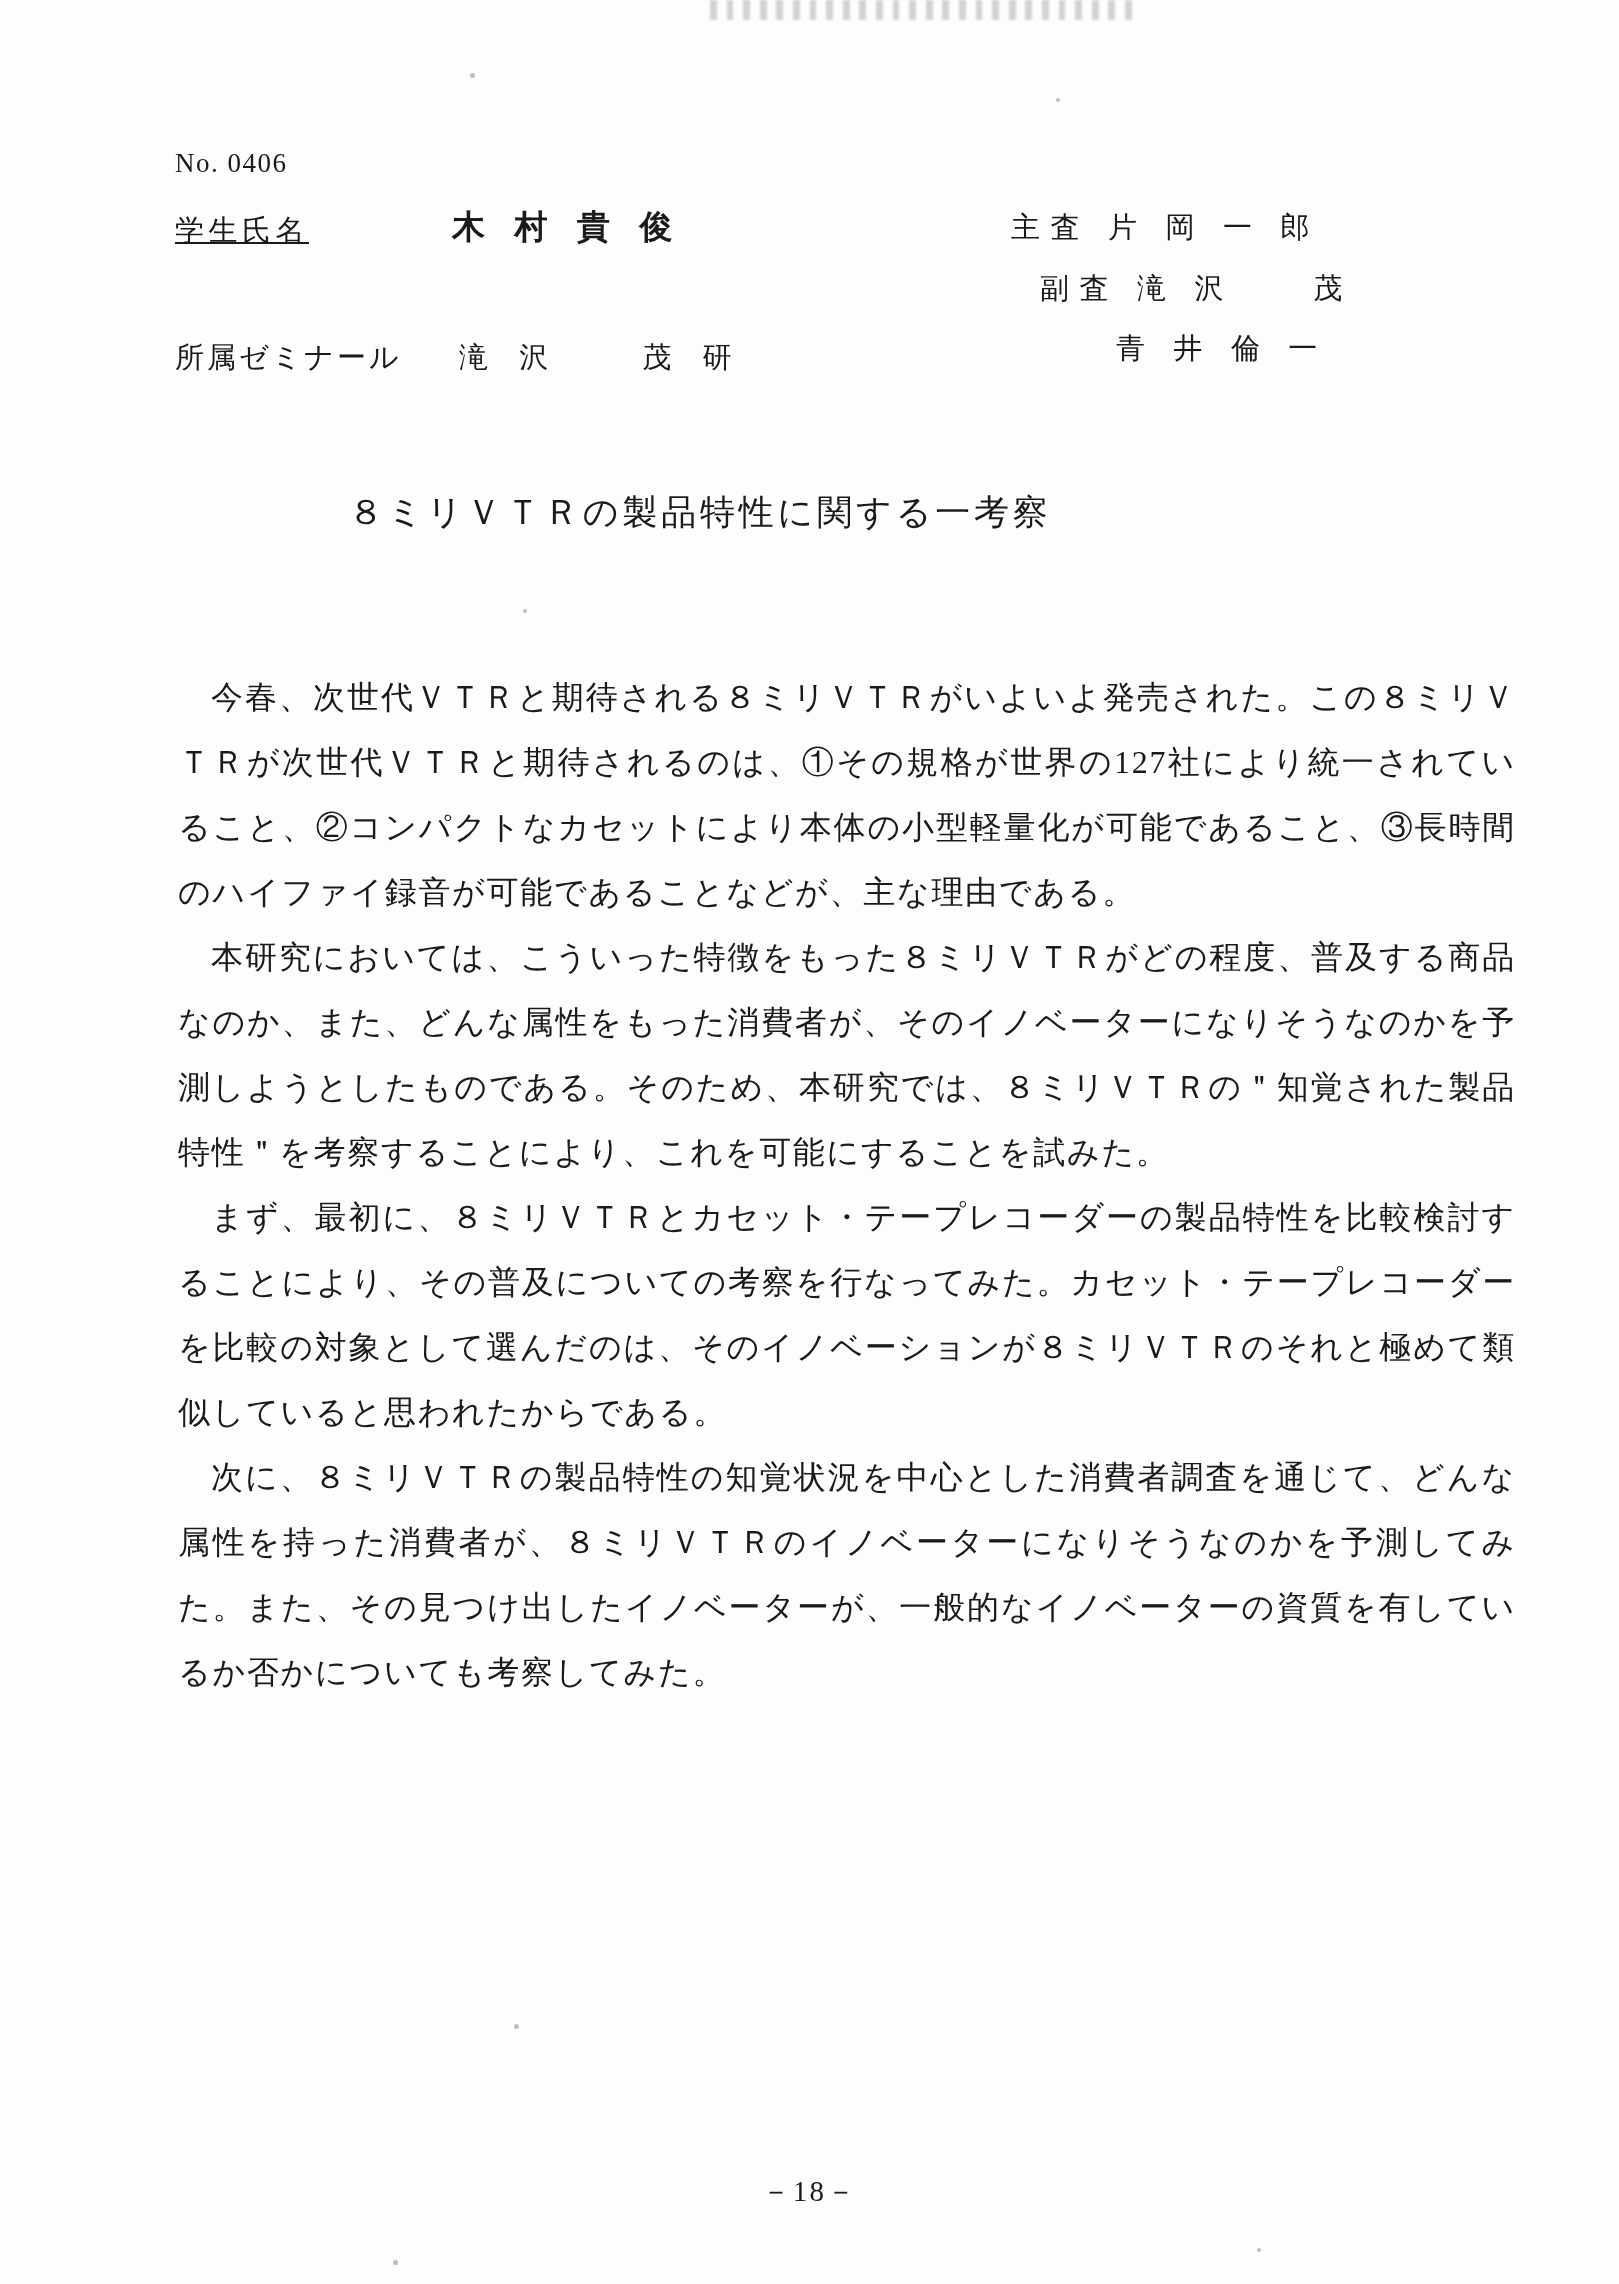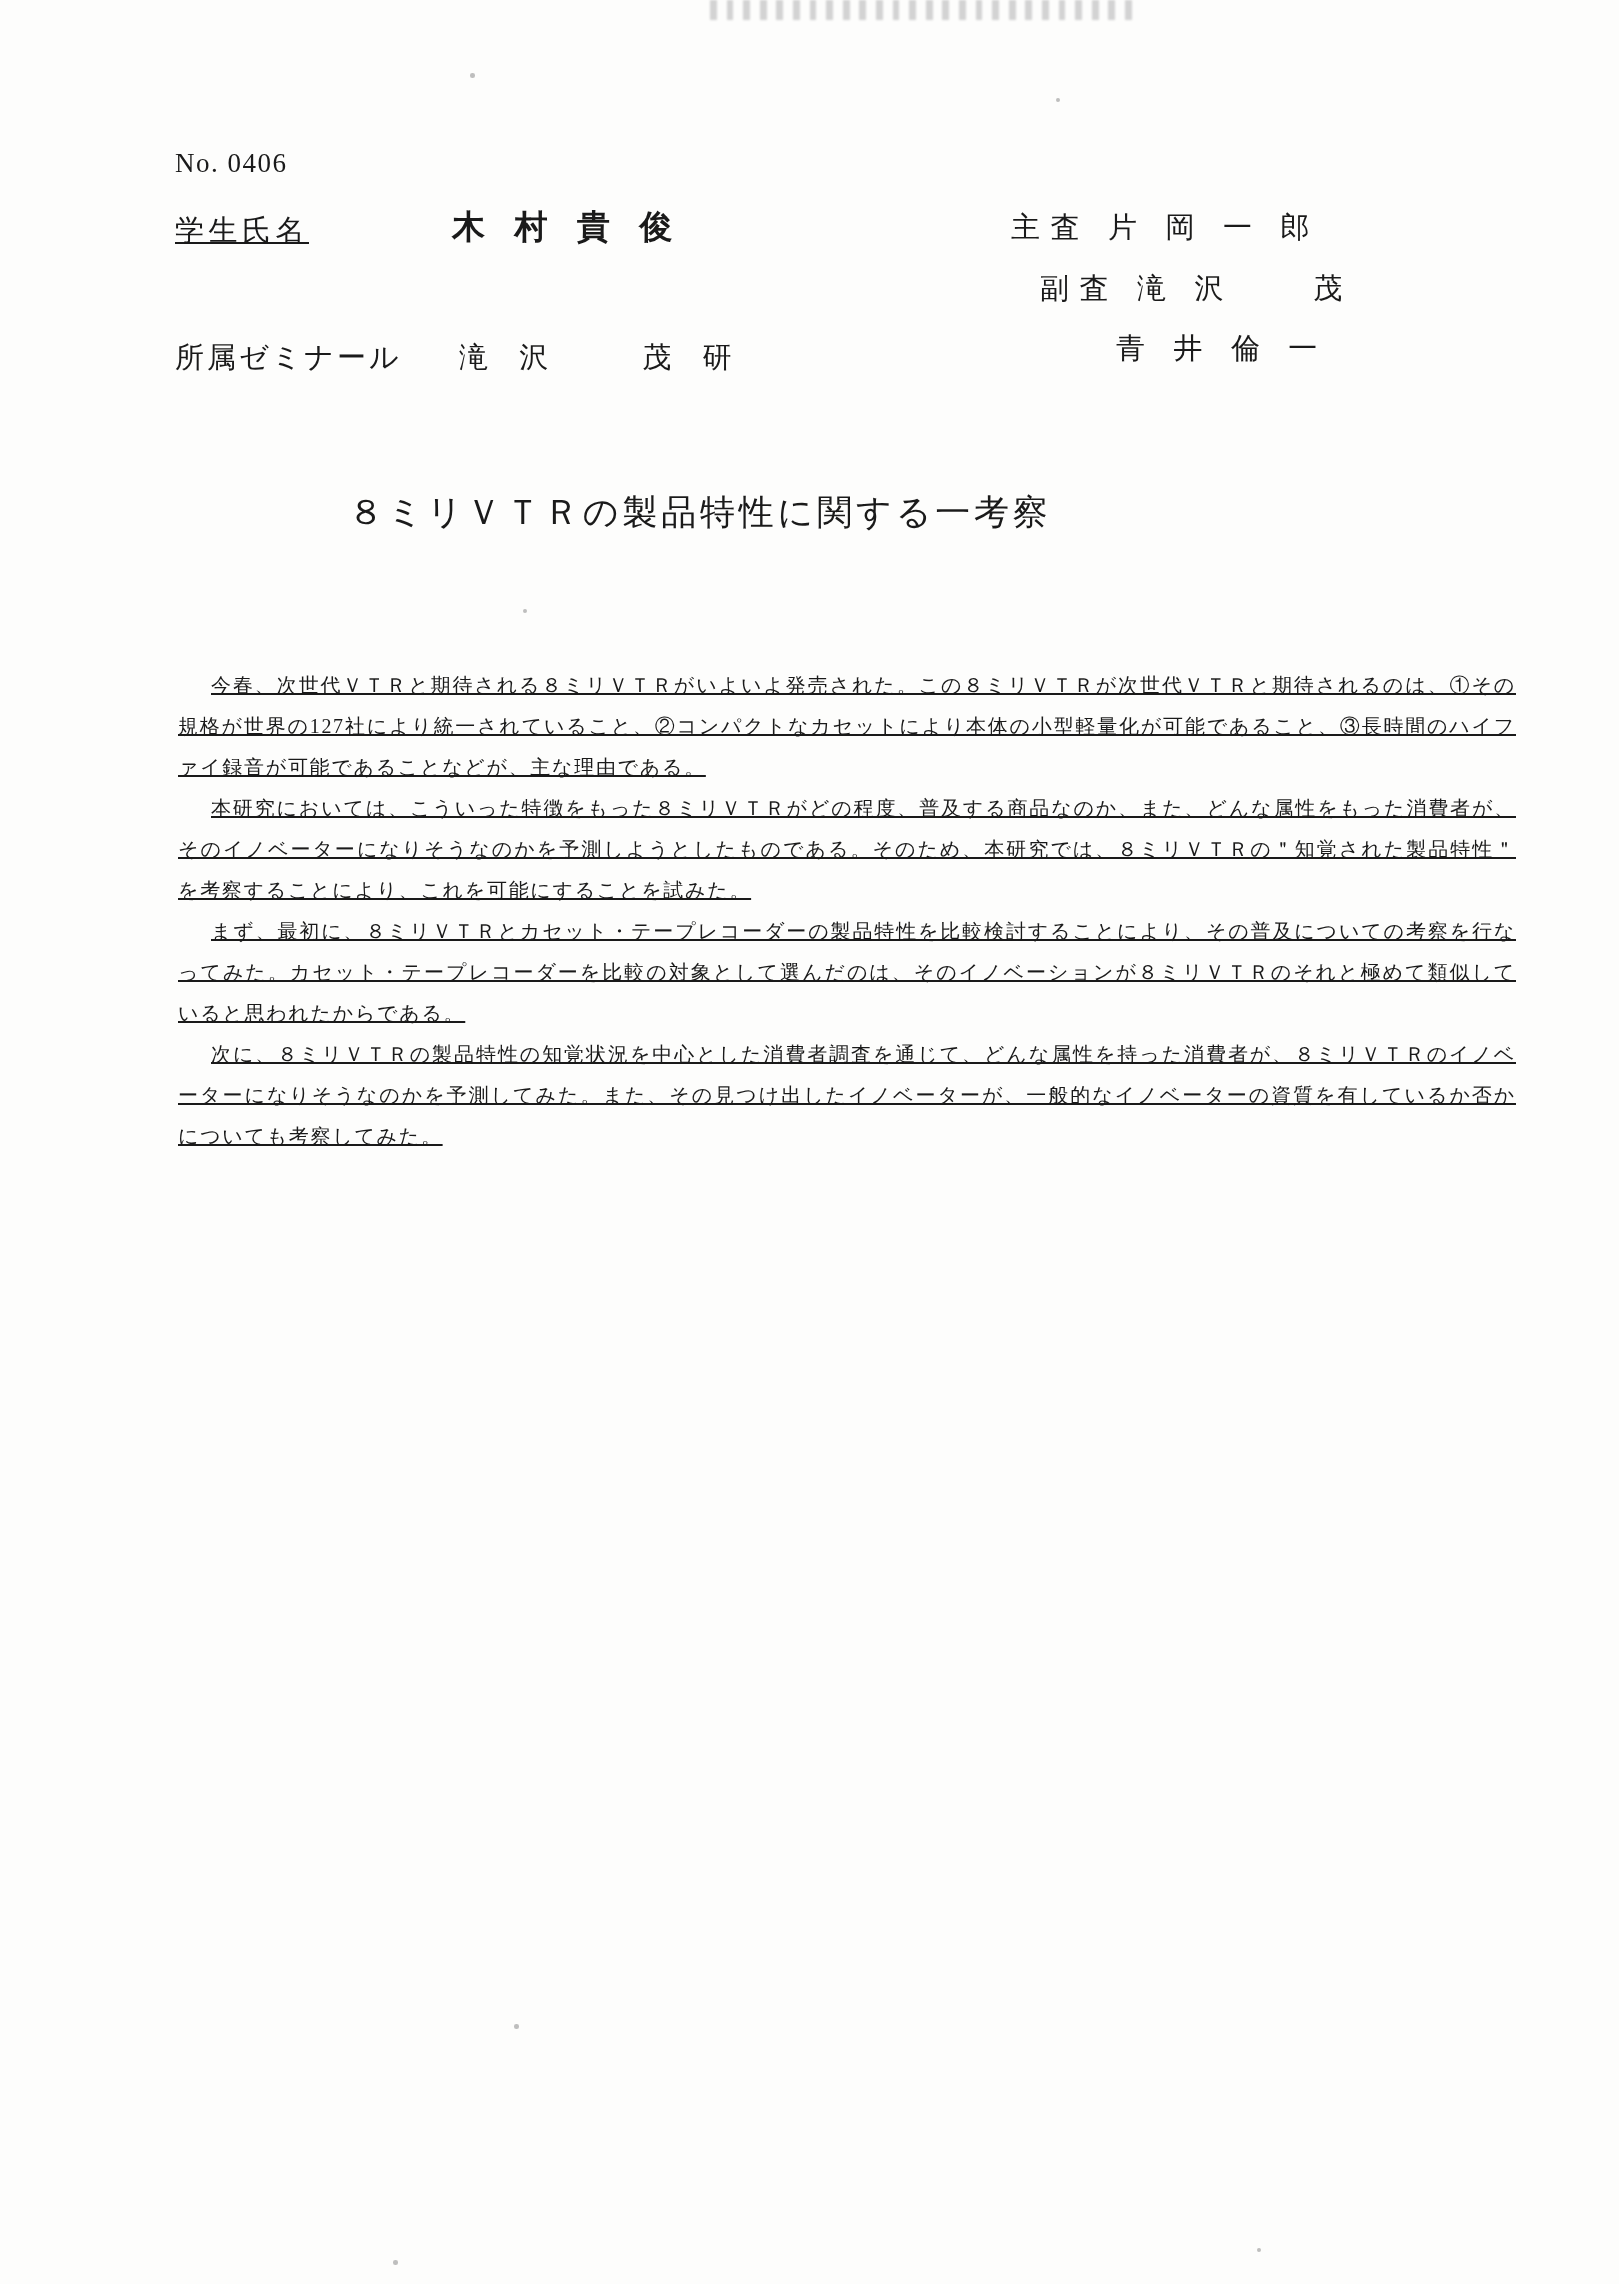--- a/index.html
+++ b/index.html
@@ -112,25 +112,24 @@
     letter-spacing: 3.8px;
     white-space: nowrap;
   }
 
   
   .body-text {
     position: absolute;
     left: 178px;
     top: 665px;
     width: 1338px;
-    font-size: 20px;
-    line-height: 41px;
+    font-size: 32px;
+    line-height: 65px;
     letter-spacing: 1.7px;
     text-align: justify;
-    text-decoration: underline;
   }
   .para {
     margin: 0 0 0 0;
     text-indent: 33px;
   }
   .para + .para { margin-top: 0; }
 
   .page-number {
     position: absolute;
     left: 0;
@@ -169,15 +168,16 @@
 
   <div class="doc-title">８ミリＶＴＲの製品特性に関する一考察</div>
 
   <div class="body-text">
     <p class="para">今春、次世代ＶＴＲと期待される８ミリＶＴＲがいよいよ発売された。この８ミリＶＴＲが次世代ＶＴＲと期待されるのは、①その規格が世界の127社により統一されていること、②コンパクトなカセットにより本体の小型軽量化が可能であること、③長時間のハイファイ録音が可能であることなどが、主な理由である。</p>
     <p class="para">本研究においては、こういった特徴をもった８ミリＶＴＲがどの程度、普及する商品なのか、また、どんな属性をもった消費者が、そのイノベーターになりそうなのかを予測しようとしたものである。そのため、本研究では、８ミリＶＴＲの＂知覚された製品特性＂を考察することにより、これを可能にすることを試みた。</p>
     <p class="para">まず、最初に、８ミリＶＴＲとカセット・テープレコーダーの製品特性を比較検討することにより、その普及についての考察を行なってみた。カセット・テープレコーダーを比較の対象として選んだのは、そのイノベーションが８ミリＶＴＲのそれと極めて類似していると思われたからである。</p>
     <p class="para">次に、８ミリＶＴＲの製品特性の知覚状況を中心とした消費者調査を通じて、どんな属性を持った消費者が、８ミリＶＴＲのイノベーターになりそうなのかを予測してみた。また、その見つけ出したイノベーターが、一般的なイノベーターの資質を有しているか否かについても考察してみた。</p>
   </div>
 
+  <div class="page-number">－18－</div>
 
 </div>
 
 
 </body></html>

